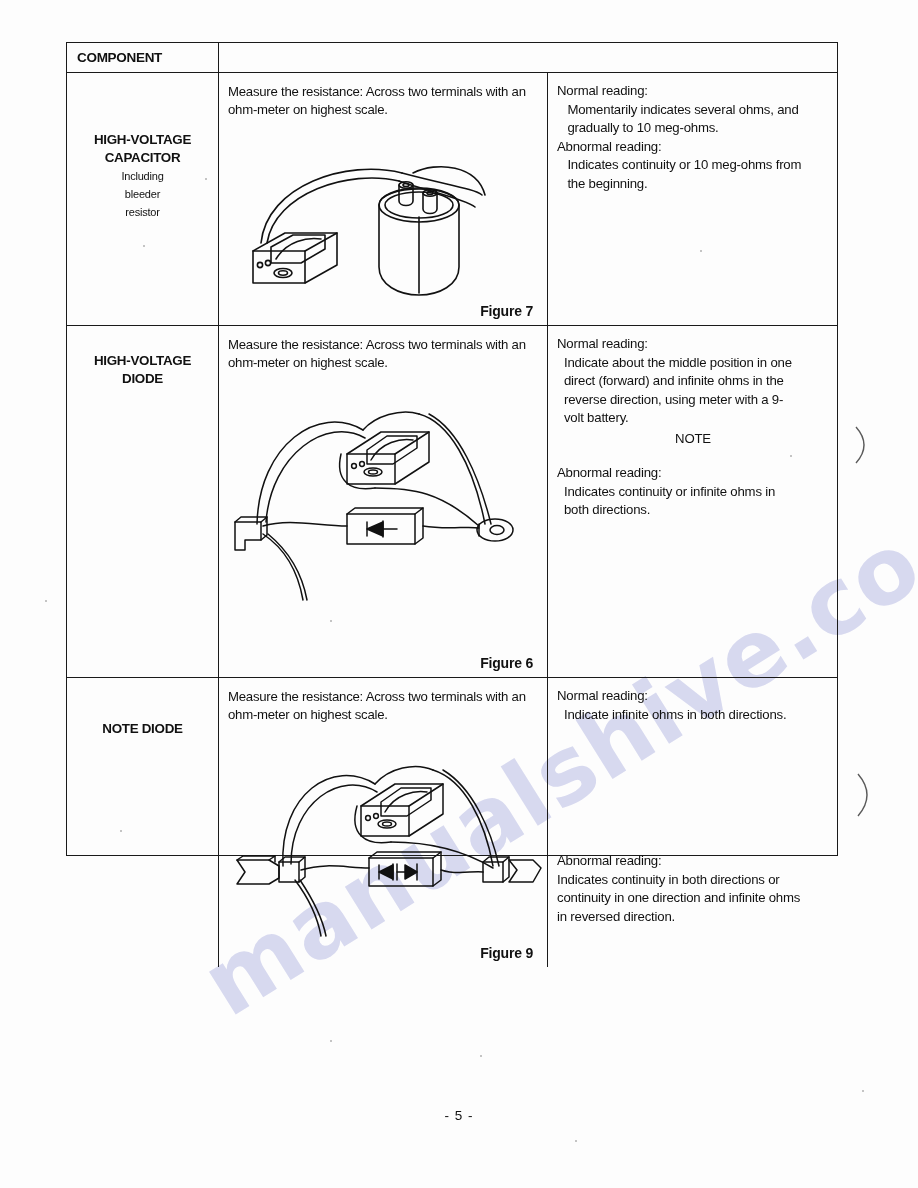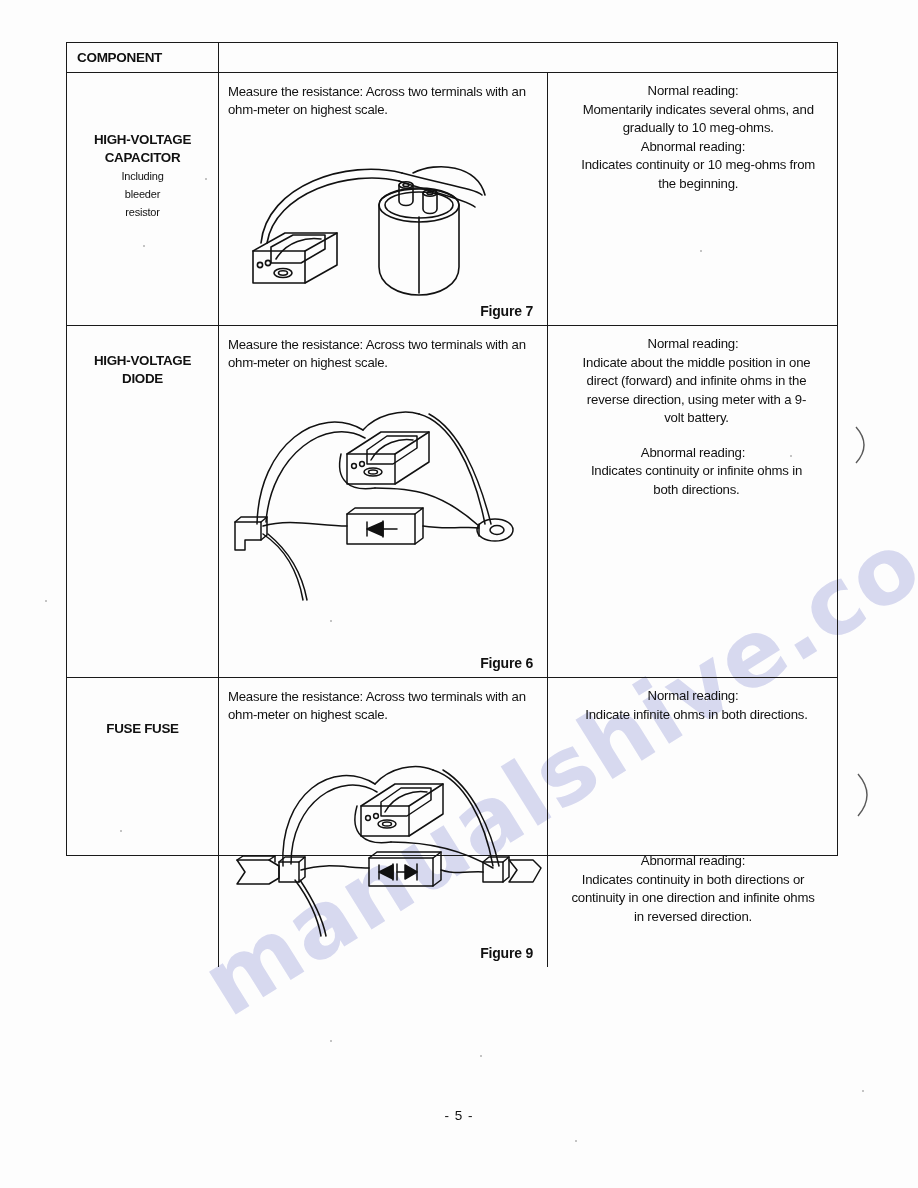--- a/index.html
+++ b/index.html
@@ -93,21 +93,20 @@
     line-height: 18px;
     padding: 10px 8px 0 9px;
     letter-spacing: -0.25px;
   }
   .result {
     font-size: 13.2px;
     line-height: 18.5px;
     padding: 9px 8px 0 9px;
     letter-spacing: -0.2px;
     white-space: pre-wrap;
-    text-align: center;
   }
   .result-big {
     font-size: 13.6px;
     line-height: 19.4px;
   }
 
   .comp {
     padding: 0 10px;
     position: absolute;
     left: 0; right: 0; text-align: center;
@@ -314,30 +313,31 @@
 
       <div class="fig-label">Figure 6</div>
     </div>
 
     <div class="c3">
       <div class="result">Normal reading:
   Indicate about the middle position in one
   direct (forward) and infinite ohms in the
   reverse direction, using meter with a 9-
   volt battery.</div>
+      <div class="result note-center" style="padding-top:2px;">NOTE</div>
       <div class="result" style="padding-top:16px;">Abnormal reading:
   Indicates continuity or infinite ohms in
   both directions.</div>
     </div>
   </div>
 
   <div class="row r3">
     <div class="c1">
       <div class="comp comp-r3">
-        <div class="comp-title">FUSE FUSE</div>
+        <div class="comp-title">NOTE DIODE</div>
       </div>
     </div>
 
     <div class="c2">
       <div class="proc">Measure the resistance: Across two terminals with an ohm-meter on highest scale.</div>
 
       <svg class="fig-svg" style="left:2px;top:72px;width:324px;height:190px;" viewBox="0 0 324 190">
         <g fill="none" stroke="#111" stroke-width="1.5" stroke-linecap="round" stroke-linejoin="round">
 
           <path d="M62 116 C 58 44, 112 8, 154 34"></path>

